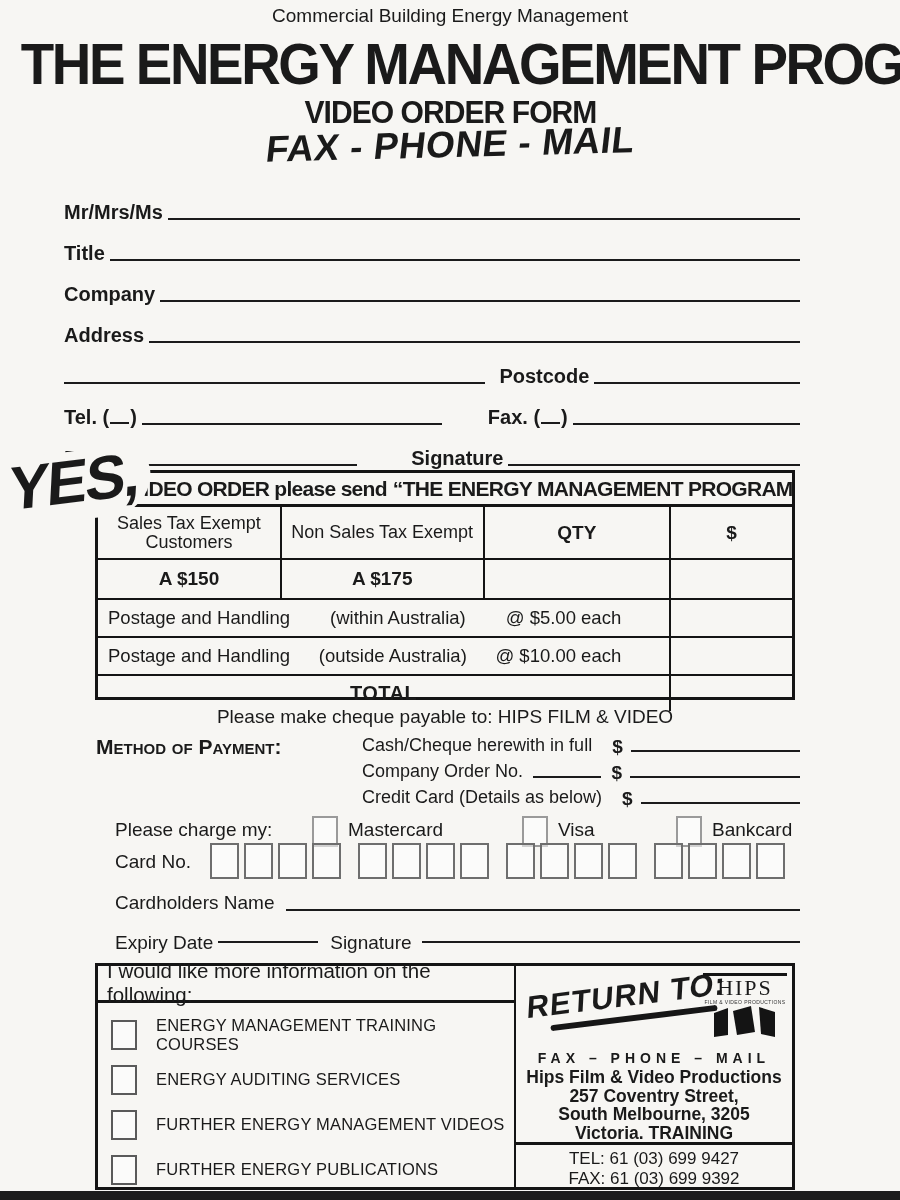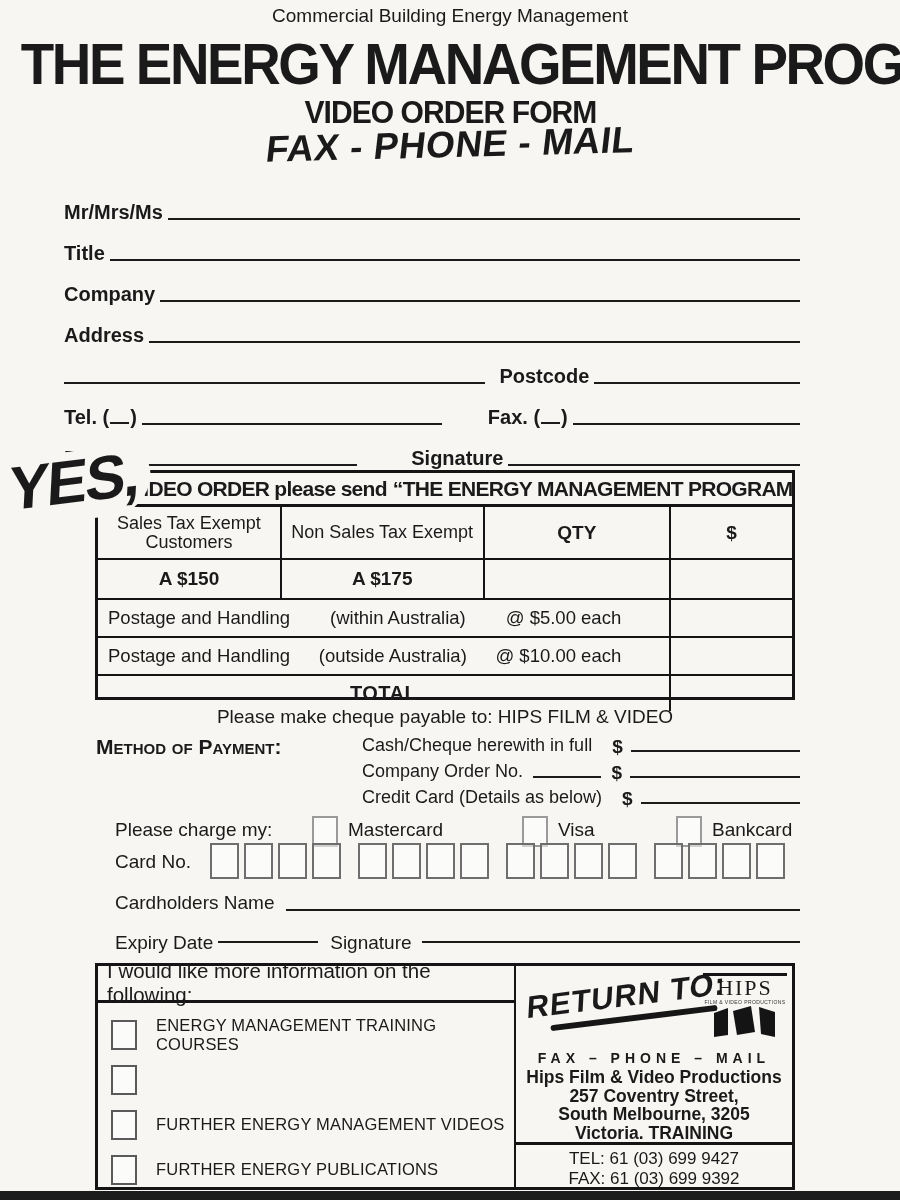--- a/index.html
+++ b/index.html
@@ -252,20 +252,21 @@
   <div class="bottom-box">
     <div class="info-col">
       <div class="info-head">I would like more information on the following:</div>
       <div style="padding-top:9px;">
         <div class="info-item">
           <span class="info-cb"></span>
           <span class="txt">ENERGY MANAGEMENT TRAINING COURSES</span>
         </div>
         <div class="info-item">
           <span class="info-cb"></span>
+          <span class="txt">ENERGY AUDITING SERVICES</span>
         </div>
         <div class="info-item">
           <span class="info-cb"></span>
           <span class="txt">FURTHER ENERGY MANAGEMENT VIDEOS</span>
         </div>
         <div class="info-item">
           <span class="info-cb"></span>
           <span class="txt">FURTHER ENERGY PUBLICATIONS</span>
         </div>
       </div>

